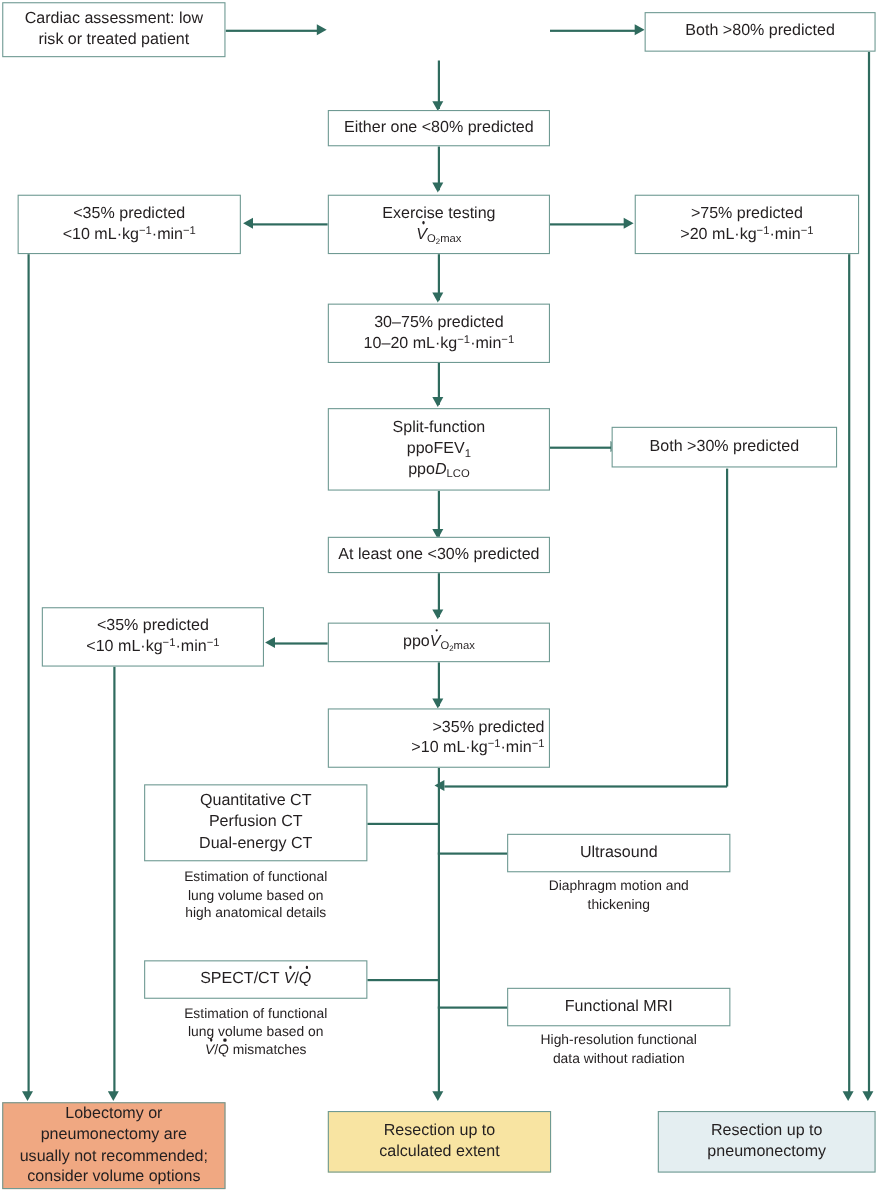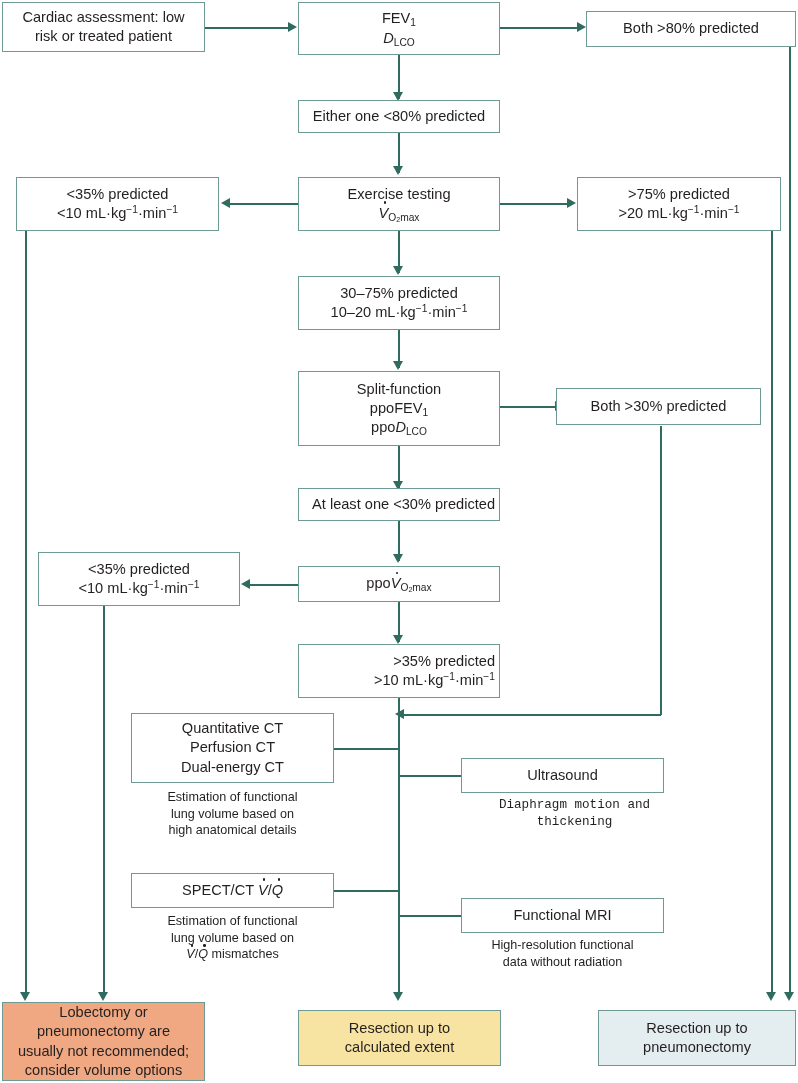--- a/index.html
+++ b/index.html
@@ -133,24 +133,20 @@
   <div class="ar ar-d" style="left:784px;top:992px;"></div>
 
   <div class="v" style="left:771px;top:231px;height:765px;"></div>
   <div class="ar ar-d" style="left:766px;top:992px;"></div>
 
   <div class="box" style="left:2px;top:2px;width:203px;height:50px;">
     <span class="ln">Cardiac assessment: low</span>
     <span class="ln">risk or treated patient</span>
   </div>
 
-  <div class="box" style="left:298px;top:2px;width:202px;height:53px;">
-    <span class="ln"><span>FEV</span><sub>1</sub></span>
-    <span class="ln"><span class="it">D</span><sub>LCO</sub></span>
-  </div>
 
   <div class="box" style="left:586px;top:11px;width:210px;height:36px;">
     <span class="ln">Both &gt;80% predicted</span>
   </div>
 
   <div class="box" style="left:298px;top:100px;width:202px;height:33px;">
     <span class="ln">Either one &lt;80% predicted</span>
   </div>
 
   <div class="box" style="left:298px;top:177px;width:202px;height:54px;">
@@ -176,21 +172,21 @@
   <div class="box" style="left:298px;top:371px;width:202px;height:75px;">
     <span class="ln">Split-function</span>
     <span class="ln"><span>ppoFEV</span><sub>1</sub></span>
     <span class="ln"><span>ppo</span><span class="it">D</span><sub>LCO</sub></span>
   </div>
 
   <div class="box" style="left:556px;top:388px;width:205px;height:37px;">
     <span class="ln">Both &gt;30% predicted</span>
   </div>
 
-  <div class="box" style="left:298px;top:488px;width:202px;height:33px;align-items:flex-end;">
+  <div class="box" style="left:298px;top:488px;width:202px;height:33px;">
     <span class="ln">At least one &lt;30% predicted</span>
   </div>
 
   <div class="box" style="left:298px;top:566px;width:202px;height:36px;">
     <span class="ln"><span>ppo</span><span class="dotv">V</span><sub>O<sub style="vertical-align:-0.2em;">2</sub>max</sub></span>
   </div>
 
   <div class="box" style="left:38px;top:552px;width:202px;height:54px;">
     <span class="ln">&lt;35% predicted</span>
     <span class="ln">&lt;10 mL·kg<sup>−1</sup>·min<sup>−1</sup></span>
@@ -210,21 +206,21 @@
   <div class="cap" style="left:131px;top:789px;width:203px;">
     <span class="ln">Estimation of functional</span>
     <span class="ln">lung volume based on</span>
     <span class="ln">high anatomical details</span>
   </div>
 
   <div class="box" style="left:461px;top:758px;width:203px;height:35px;">
     <span class="ln">Ultrasound</span>
   </div>
 
-  <div class="cap" style="left:473px;top:797px;width:203px;font-family:Liberation Mono, monospace;">
+  <div class="cap" style="left:461px;top:797px;width:203px;">
     <span class="ln">Diaphragm motion and</span>
     <span class="ln">thickening</span>
   </div>
 
   <div class="box" style="left:131px;top:873px;width:203px;height:35px;">
     <span class="ln"><span>SPECT/CT </span><span class="dotv">V</span><span>/</span><span class="dotv">Q</span></span>
   </div>
 
   <div class="cap" style="left:131px;top:913px;width:203px;">
     <span class="ln">Estimation of functional</span>

